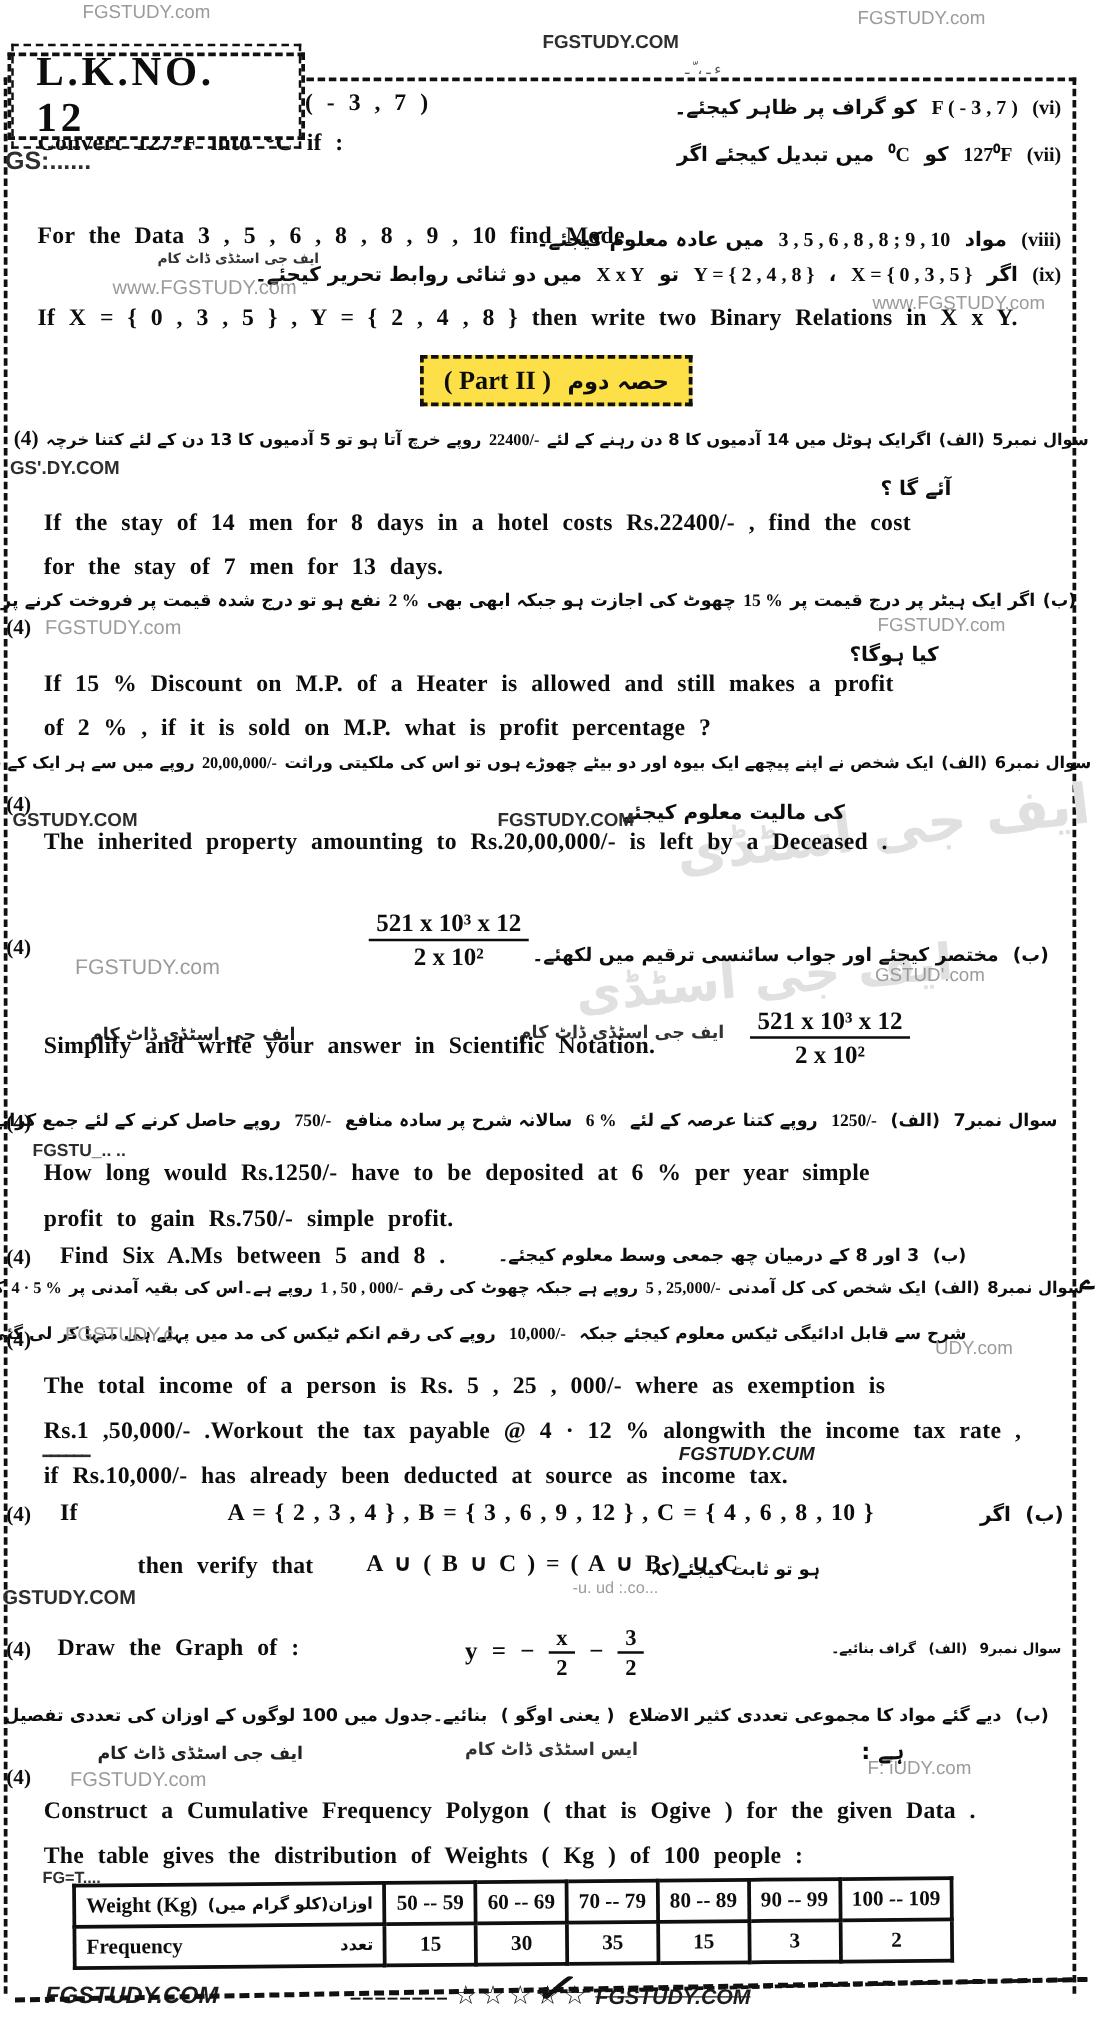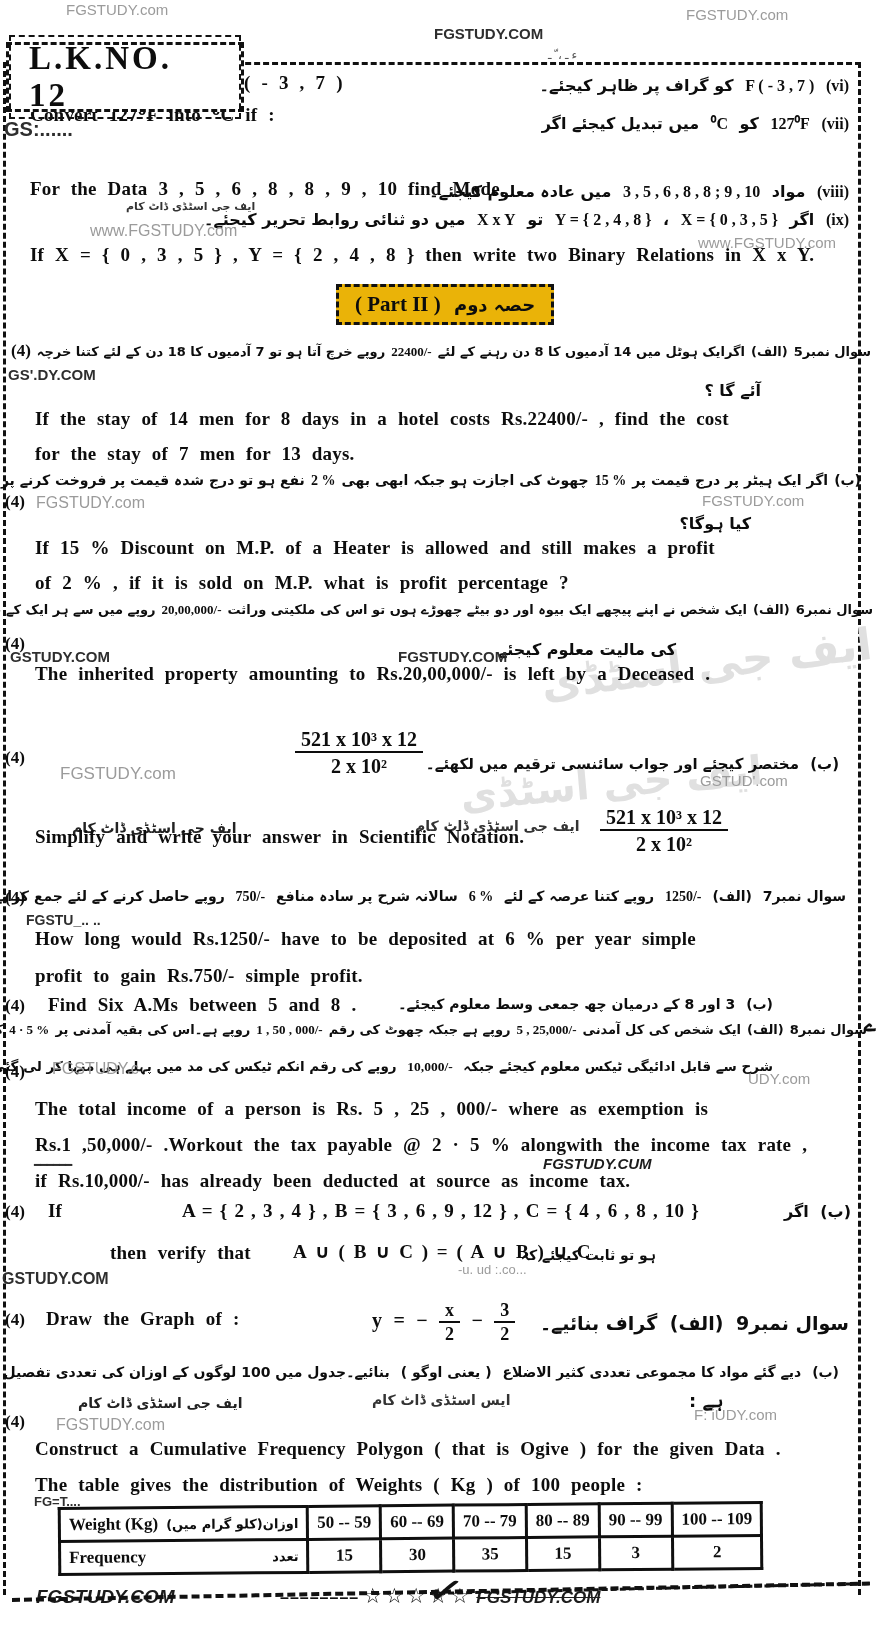--- a/index.html
+++ b/index.html
@@ -24,21 +24,21 @@
         font-family:"Liberation Serif","DejaVu Sans",serif;font-weight:700;}
   .frac>.fn{display:block;border-bottom:2.5px solid #0d0d0d;padding:0 6px;line-height:1.15;}
   .frac>.fd{display:block;padding:2px 6px 0;line-height:1.1;}
   .frame{position:absolute;left:3px;top:62px;width:852px;height:1530px;
          border-left:3px dashed #111;border-top:3px dashed #111;border-right:3px dashed #111;}
   .lkbox{position:absolute;left:6px;top:42px;width:232px;height:64px;background:#fff;
          border:3px dashed #111;display:flex;align-items:center;justify-content:center;z-index:5;}
   .lkbox .inner{border:2px dashed #111;padding:3px 18px;font-family:"Liberation Serif",serif;
          font-weight:700;font-size:33px;letter-spacing:3px;}
   .p2box{position:absolute;left:336px;top:284px;border:3px dashed #111;padding:5px 16px;
-         font-family:"Liberation Serif",serif;font-weight:700;font-size:21px;background:#eab308;}
+         font-family:"Liberation Serif",serif;font-weight:700;font-size:21px;background:#fde047;}
   .p2box .urp{font-family:"DejaVu Sans",sans-serif;font-size:18px;margin-left:8px;}
   .bottomline{position:absolute;left:12px;top:1598px;width:858px;border-top:4px dashed #111;
          transform:rotate(-1.1deg);transform-origin:left center;}
   .bottomline2{position:absolute;left:430px;top:1592px;width:440px;border-top:3px dashed #111;
          transform:rotate(-1.3deg);transform-origin:left center;}
   .wtable{position:absolute;left:58px;top:1504px;border-collapse:collapse;transform:rotate(-0.5deg);
          font-family:"Liberation Serif",serif;font-weight:700;font-size:17px;color:#0d0d0d;background:#fff;}
   .wtable td{border:3px solid #0f0f0f;padding:5px 8px;text-align:center;}
   .c0{min-width:205px;}
   .c0 .cell0{display:flex;justify-content:space-between;align-items:center;gap:8px;}
@@ -111,21 +111,21 @@
   <div class="p2box">
     <span>( Part II )</span>
     <span class="urp">حصہ دوم</span>
   </div>
 
   <div class="abs ur ur-xl flexline" style="left:16px;right:20px;top:341px">
     <span>سوال نمبر5</span>
     <span>(الف)</span>
     <span>اگرایک ہوٹل میں 14 آدمیوں کا 8 دن رہنے کے لئے</span>
     <span class="tok">22400/-</span>
-    <span>روپے خرچ آتا ہو تو 7 آدمیوں کا 18 دن کے لئے کتنا خرچہ</span>
+    <span>روپے خرچ آتا ہو تو 5 آدمیوں کا 13 دن کے لئے کتنا خرچہ</span>
     <span class="tok marks">(4)</span>
   </div>
   <span class="abs wmd" style="left:8px;top:366px;font-size:15px">GS'.DY.COM</span>
   <div class="abs ur" style="right:130px;top:381px">
     <span>آئے گا ؟</span>
   </div>
   <span class="abs en" style="left:35px;top:408px">If the stay of 14 men for 8 days in a hotel costs Rs.22400/- , find the cost</span>
   <span class="abs en" style="left:35px;top:443px">for the stay of 7 men for 13 days.</span>
 
   <div class="abs ur ur-l flexline" style="left:24px;right:30px;top:472px">
@@ -215,21 +215,21 @@
   <span class="abs ur" style="left:864px;top:1012px;font-size:20px">ے</span>
   <div class="abs ur ur-l" style="right:118px;top:1058px;font-size:13.5px">
     <span>شرح سے قابل ادائیگی ٹیکس معلوم کیجئے جبکہ</span>
     <span class="tok">10,000/-</span>
     <span>روپے کی رقم انکم ٹیکس کی مد میں پہلے ہی منہا کر لی گئی ہے۔</span>
   </div>
   <span class="abs marks" style="left:5px;top:1062px">(4)</span>
   <span class="abs wm" style="left:52px;top:1060px;font-size:16px">FGSTUDY.c</span>
   <span class="abs wm" style="left:748px;top:1070px;font-size:15px">UDY.com</span>
   <span class="abs en" style="left:35px;top:1098px">The total income of a person is Rs. 5 , 25 , 000/- where as exemption is</span>
-  <span class="abs en" style="left:35px;top:1134px">Rs.1 ,50,000/- .Workout the tax payable @ 2 · 5 % alongwith the income tax rate ,</span>
+  <span class="abs en" style="left:35px;top:1134px">Rs.1 ,50,000/- .Workout the tax payable @ 4 · 12 % alongwith the income tax rate ,</span>
   <span class="abs wmd" style="left:34px;top:1158px;font-size:12px;letter-spacing:-1px">━━━━━━</span>
   <span class="abs fitalic" style="left:543px;top:1155px;font-size:15px">FGSTUDY.CUM</span>
   <span class="abs en" style="left:35px;top:1170px">if Rs.10,000/- has already been deducted at source as income tax.</span>
 
   <span class="abs marks" style="left:5px;top:1202px">(4)</span>
   <span class="abs en" style="left:48px;top:1200px">If</span>
   <span class="abs en" style="left:182px;top:1200px;word-spacing:2px">A = { 2 , 3 , 4 } , B = { 3 , 6 , 9 , 12 } , C = { 4 , 6 , 8 , 10 }</span>
   <div class="abs ur" style="right:40px;top:1202px">
     <span>(ب)</span>
     <span>اگر</span>
@@ -249,21 +249,21 @@
     <span class="frac" style="font-size:18px">
       <span class="fn">x</span>
       <span class="fd">2</span>
     </span>
     <span>−</span>
     <span class="frac" style="font-size:18px">
       <span class="fn">3</span>
       <span class="fd">2</span>
     </span>
   </div>
-  <div class="abs ur" style="right:42px;top:1312px;font-size:19px">
+  <div class="abs ur" style="right:42px;top:1312px;font-size:11px">
     <span>سوال نمبر9</span>
     <span>(الف)</span>
     <span>گراف بنائیے۔</span>
   </div>
 
   <div class="abs ur ur-l" style="right:52px;top:1364px">
     <span>(ب)</span>
     <span>دیے گئے مواد کا مجموعی تعددی کثیر الاضلاع</span>
     <span>( یعنی اوگو )</span>
     <span>بنائیے۔جدول میں 100 لوگوں کے اوزان کی تعددی تفصیل درج ذیل</span>

